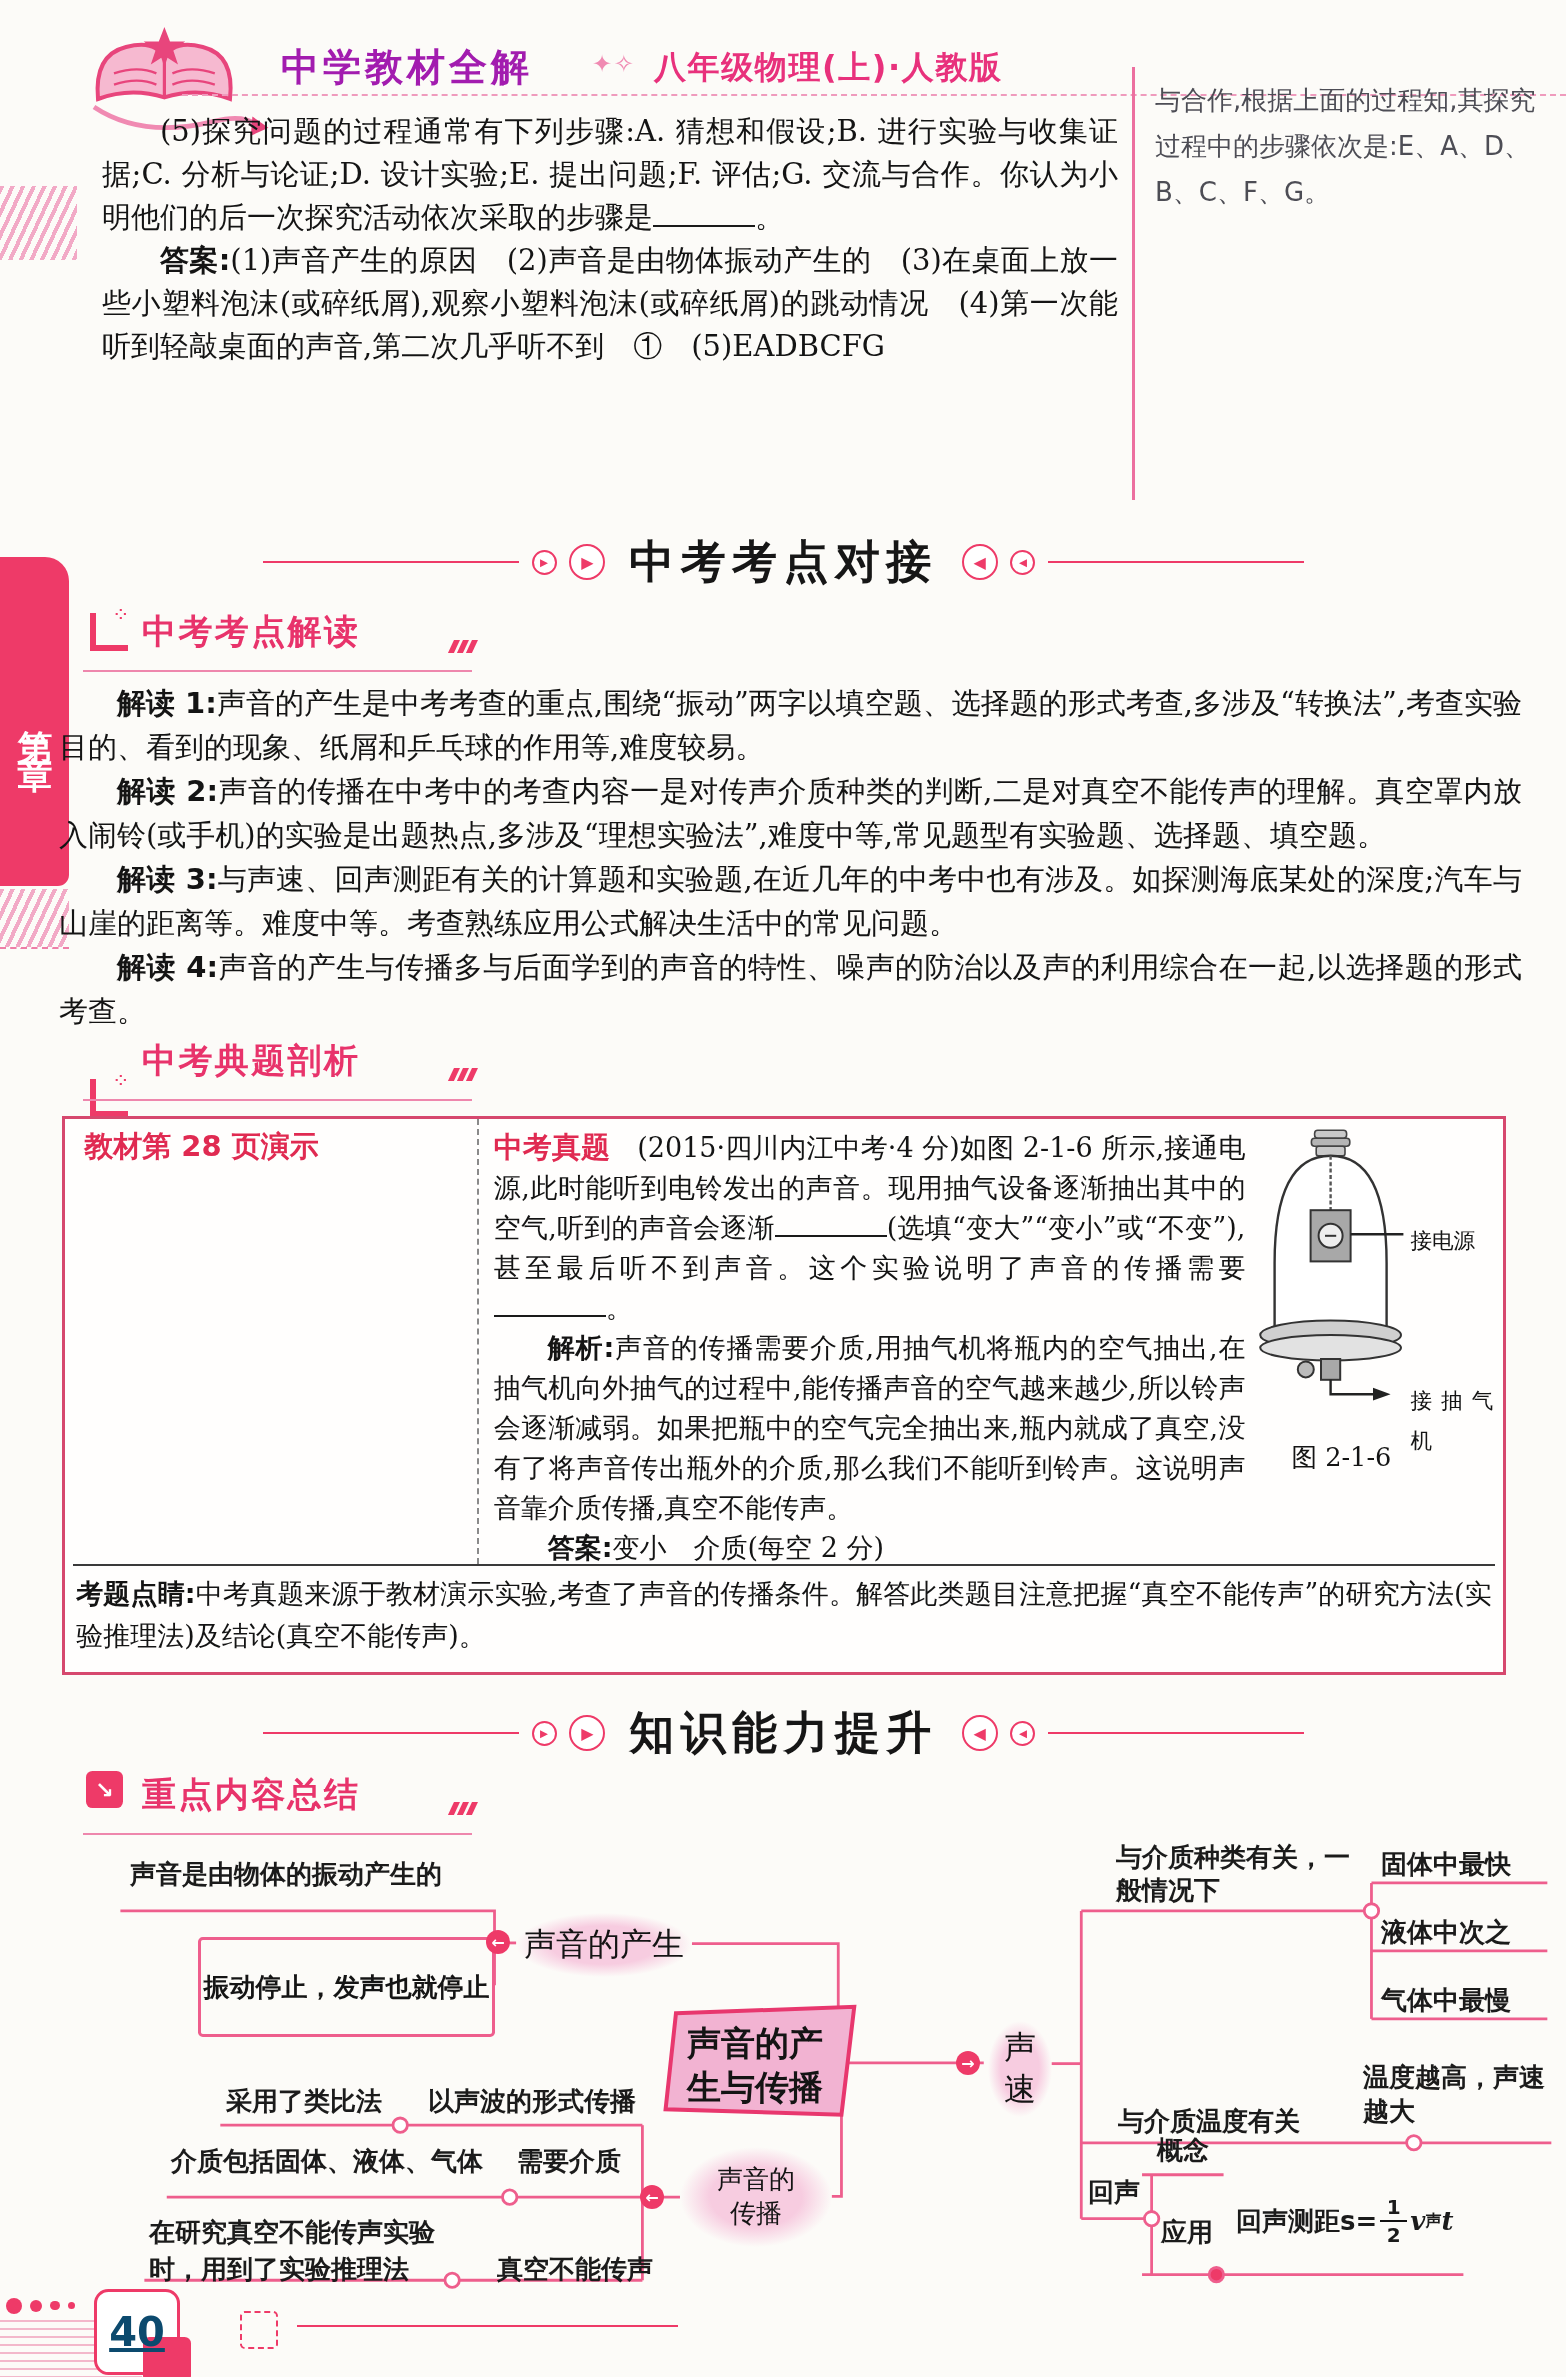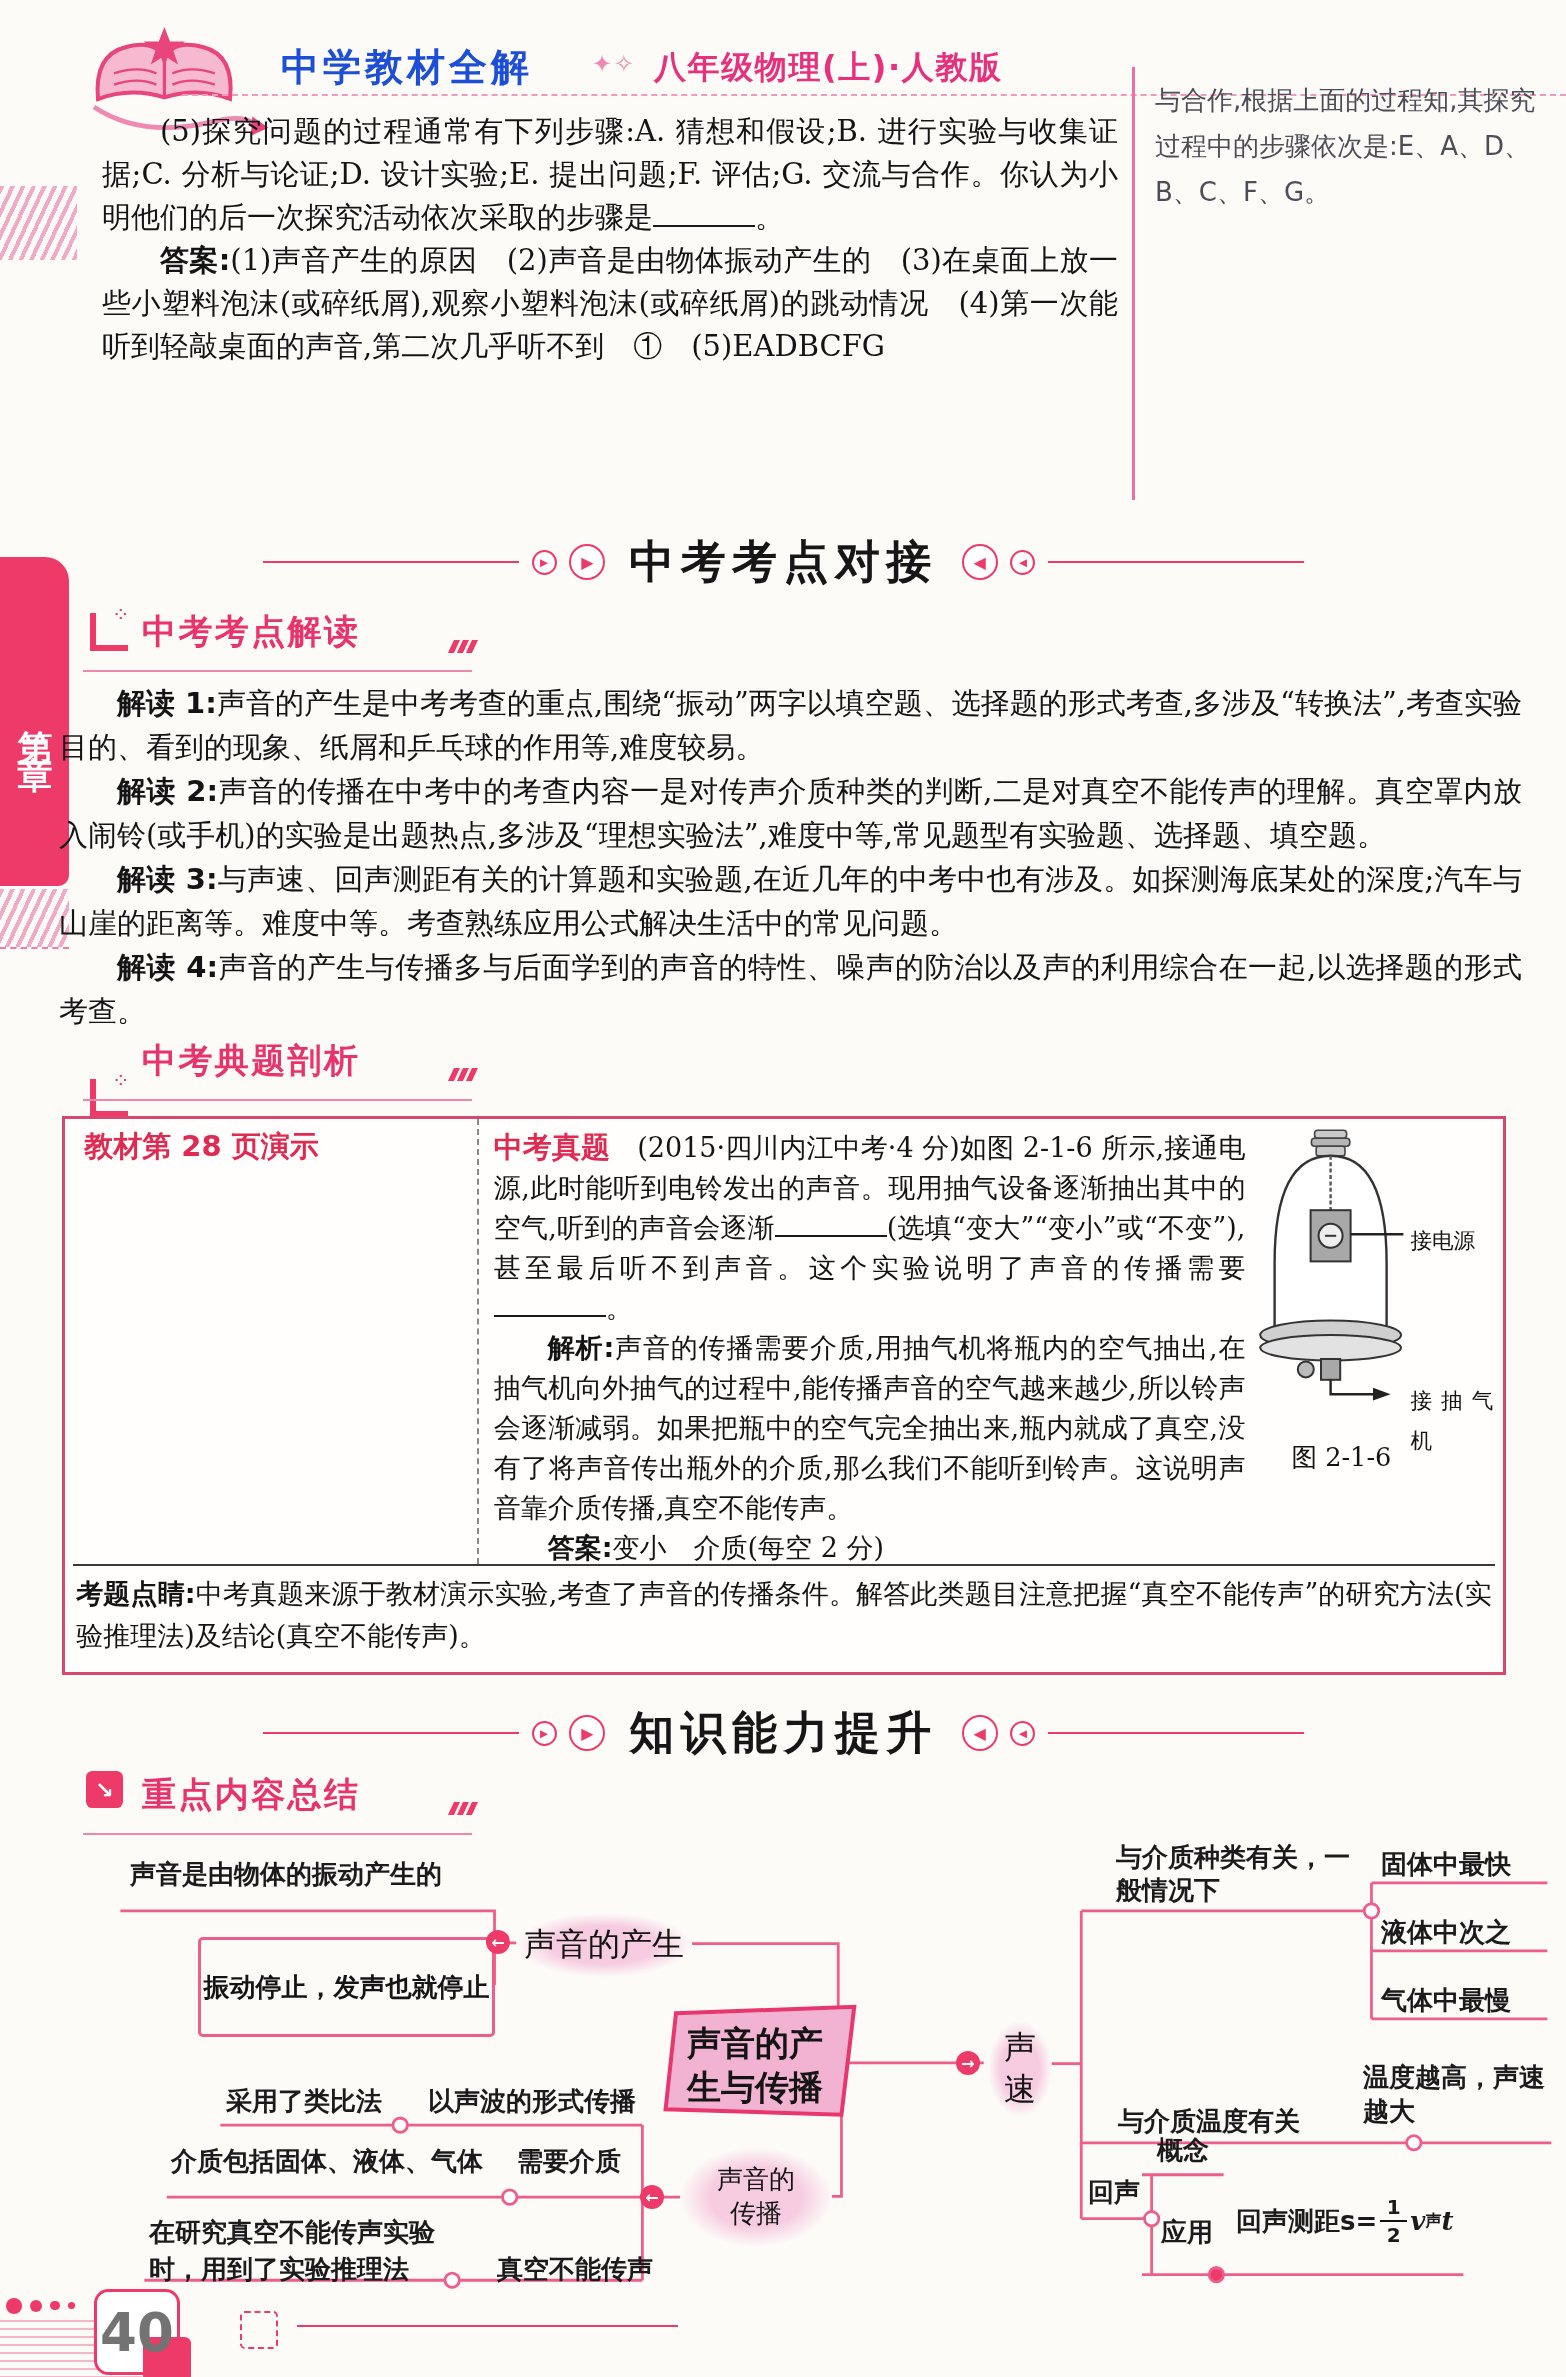--- a/index.html
+++ b/index.html
@@ -4,21 +4,21 @@
 <style>
   html,body{margin:0;padding:0;background:#e9e9e9;}
   #page{position:relative;width:1567px;height:2377px;background:#fcfbf8;overflow:hidden;
         font-family:"DejaVu Serif","Liberation Serif",serif;color:#141414;}
   .abs{position:absolute;}
   .sans{font-family:"DejaVu Sans","Liberation Sans",sans-serif;}
 
   
   #top-hatch{left:0;top:186px;width:77px;height:74px;
     background:repeating-linear-gradient(115deg,#f2a9c6 0 4px,rgba(0,0,0,0) 4px 9.6px);}
-  #brand-title{left:281px;top:42px;font-size:38px;font-weight:900;letter-spacing:4px;color:#1d4ed8;}
+  #brand-title{left:281px;top:42px;font-size:38px;font-weight:900;letter-spacing:4px;color:#a21caf;}
   #brand-sparkle{left:592px;top:50px;font-size:24px;color:#f08ab2;letter-spacing:1.6px;}
   #edition{left:654px;top:46px;font-size:32px;font-weight:800;color:#e8317c;letter-spacing:1.6px;}
   #header-rule{left:182px;top:94px;width:1384px;height:0;border-top:2.4px dashed #ef9bbd;}
 
   
   #chapter-tab{left:0;top:557px;width:69px;height:329px;background:#ee3a68;border-radius:0 24px 11.2px 0;
     display:flex;align-items:center;justify-content:center;}
   #chapter-tab span{writing-mode:vertical-rl;text-orientation:upright;color:#fff;font-weight:800;
     font-size:35px;letter-spacing:12.8px;}
   #chapter-hatch{left:0;top:889px;width:69px;height:58px;
@@ -104,21 +104,21 @@
 
   
   #foot-dots span{display:inline-block;border-radius:50%;background:#ee3a68;margin-right:8px;vertical-align:middle;}
   #foot-hatch{left:0;top:2316px;width:142px;height:62px;
     background:repeating-linear-gradient(0deg,#f3b8cb 0 1.6px,rgba(0,0,0,0) 1.6px 8px),
                repeating-linear-gradient(90deg,rgba(0,0,0,0) 0 21px,#fcfbf8 21px 27px);}
   #page-num-box{left:94px;top:2289px;width:80px;height:80px;border:3.2px solid #ee3a68;border-radius:14.4px;
     background:#fff;display:flex;align-items:center;justify-content:center;z-index:2;}
   #page-num-box::after{content:"";position:absolute;left:46px;top:45px;width:48px;height:45px;
     background:#ee3a68;border-radius:6.4px;z-index:-1;}
-  #page-num-box span{color:#737373;font-size:53px;font-weight:900;font-family:"DejaVu Sans",sans-serif;}
+  #page-num-box span{color:#0c4a6e;font-size:40px;font-weight:900;font-family:"DejaVu Sans",sans-serif;text-decoration:underline;}
   #foot-square{left:240px;top:2311px;width:34px;height:34px;border:2.4px dashed #ee3a68;border-radius:4.8px;}
   #foot-line{left:297px;top:2325px;width:381px;height:2.4px;background:#ee3a68;}
 </style>
 </head>
 <body>
 
 <div id="page">
 
   <div class="abs" id="top-hatch"></div>
 

